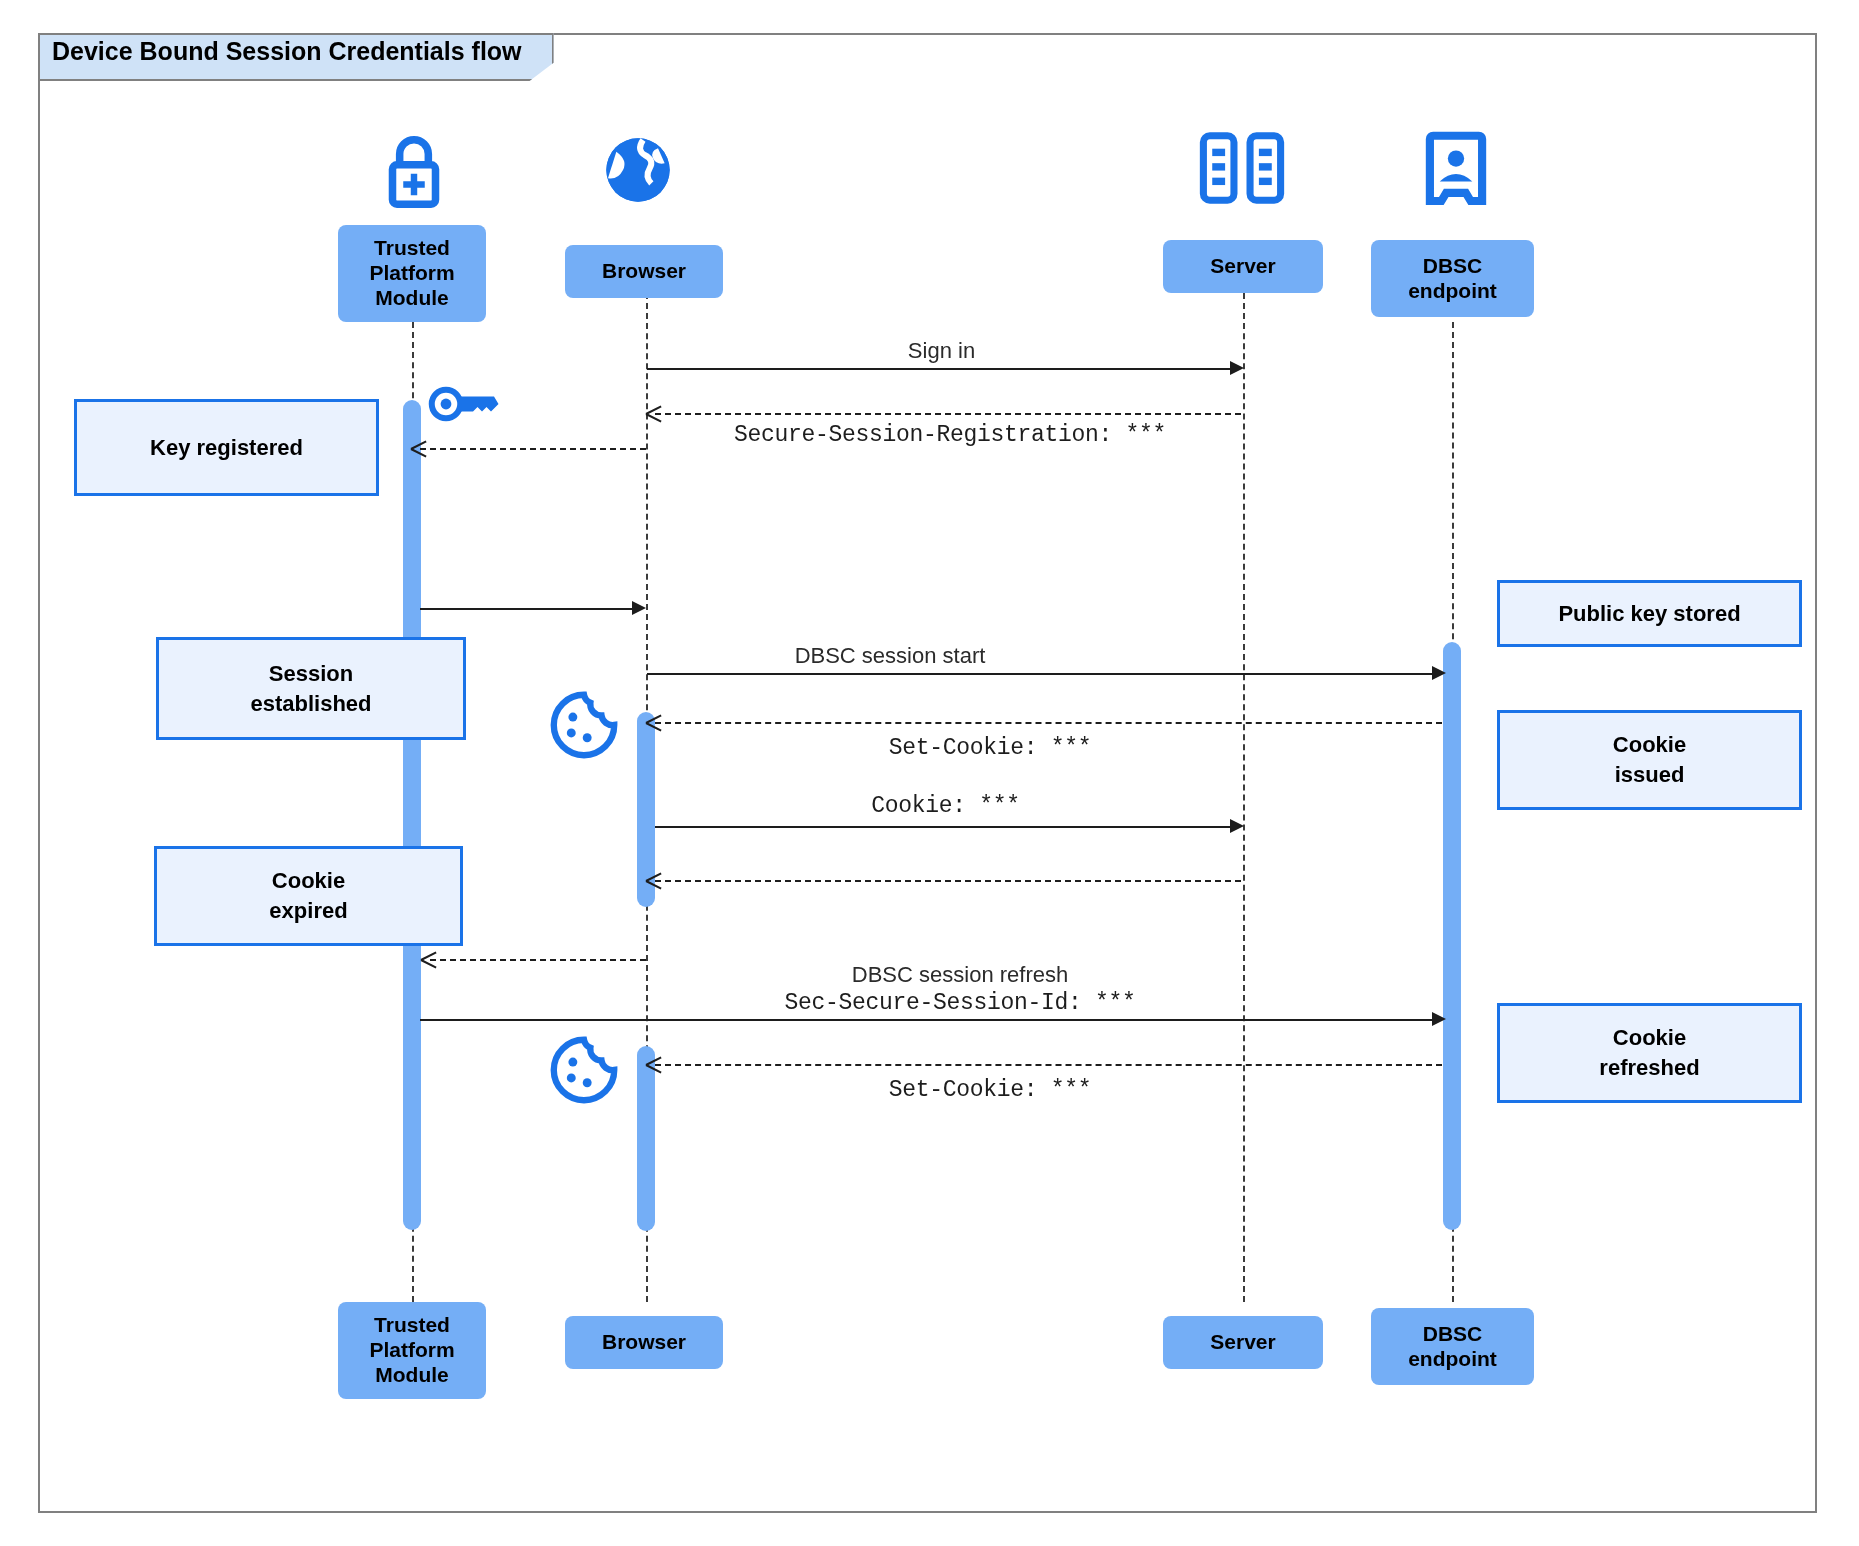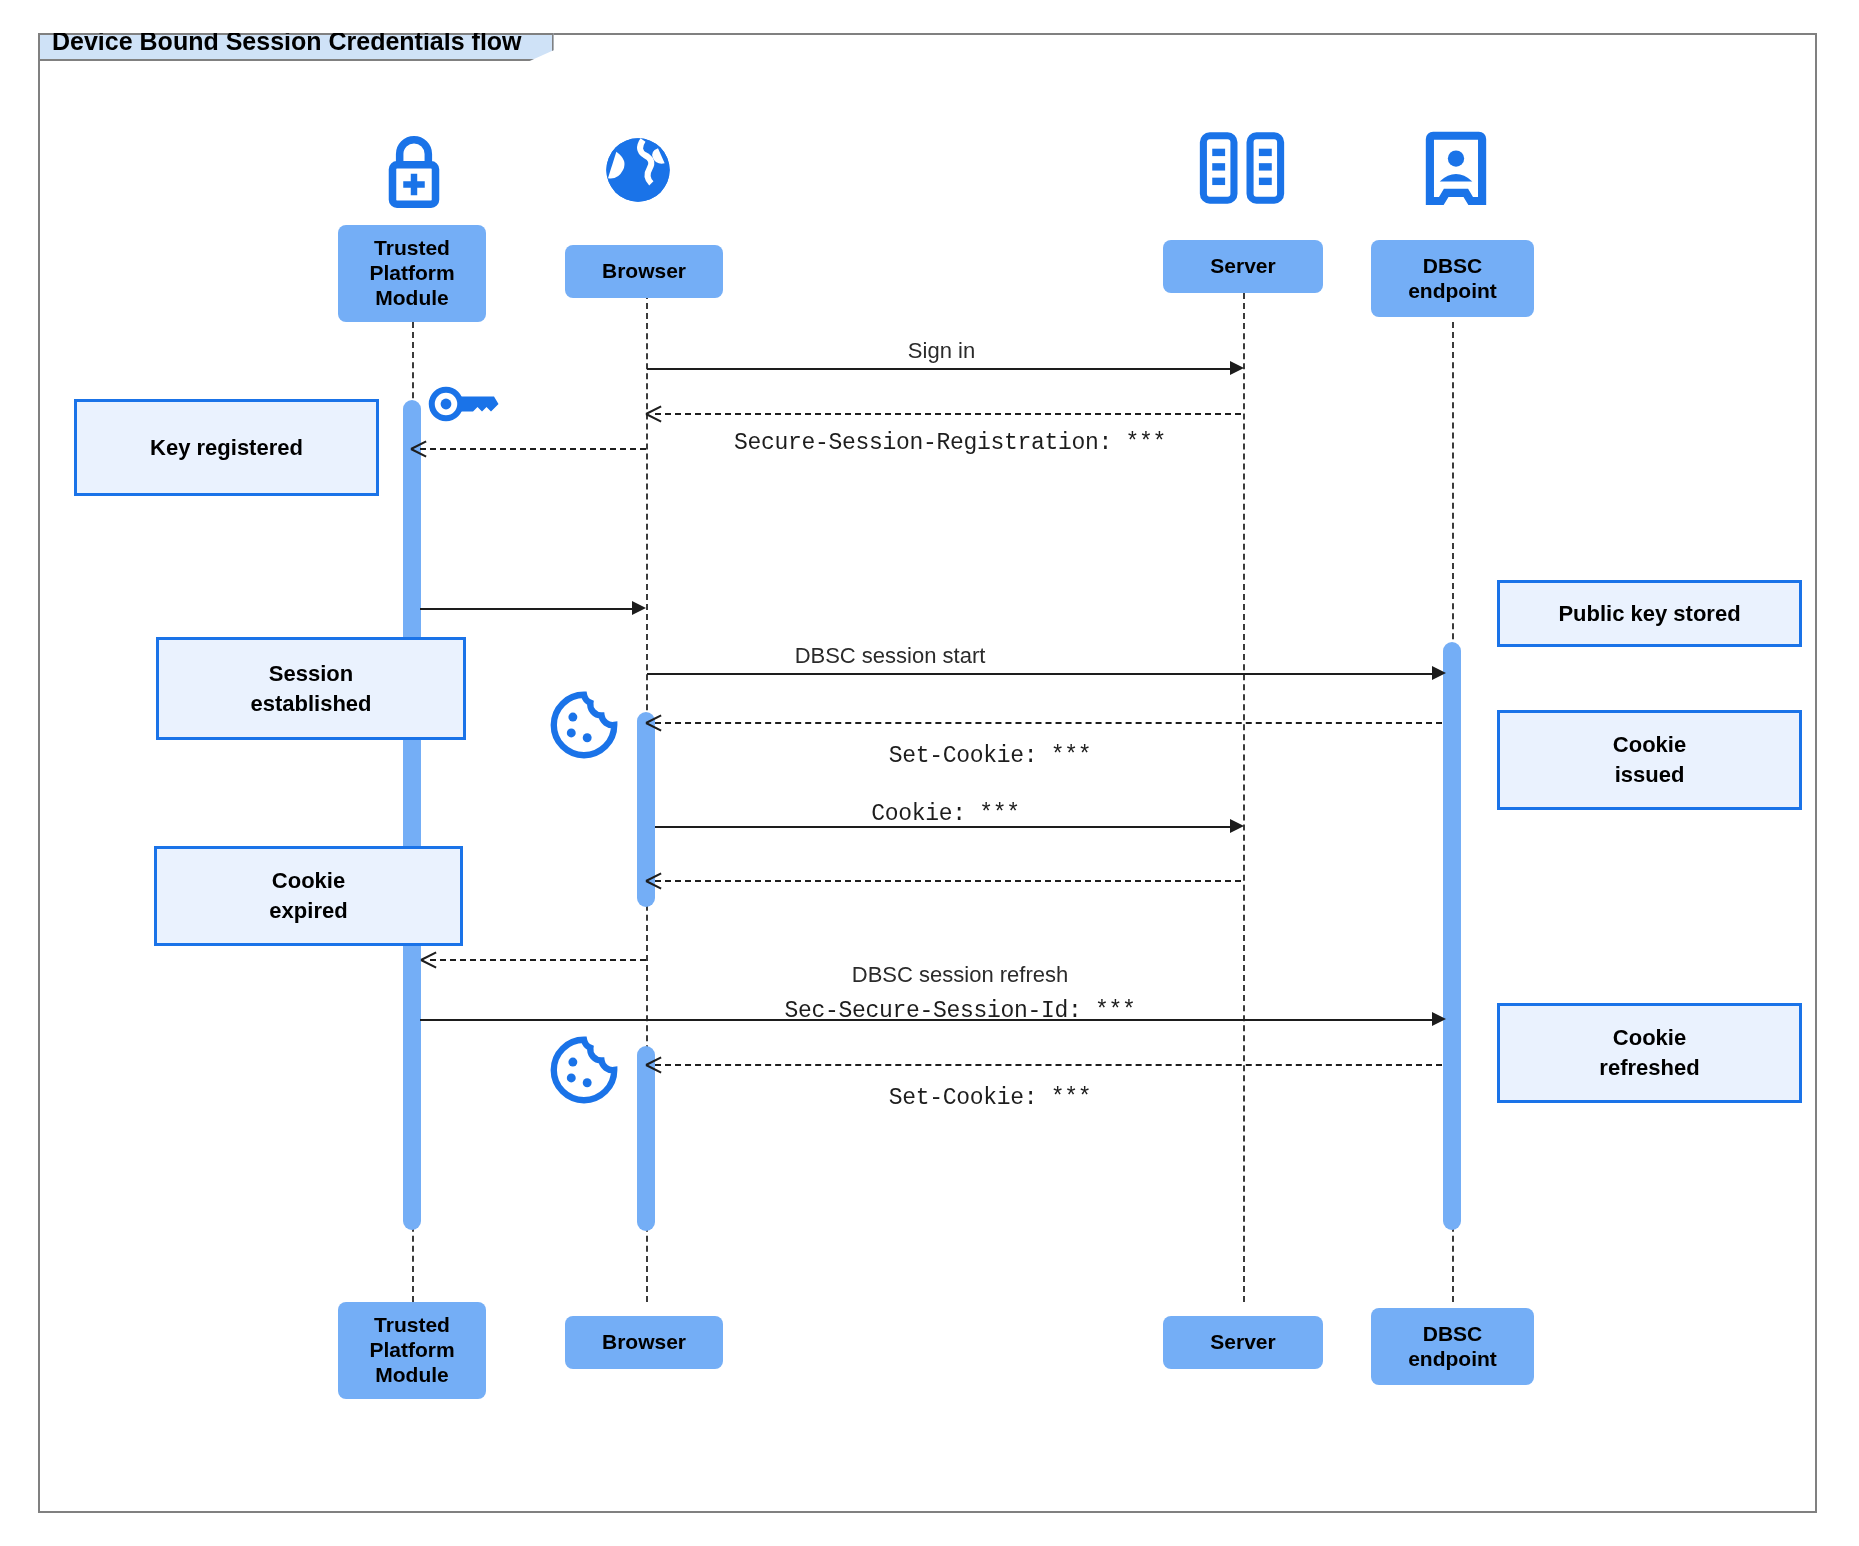--- a/index.html
+++ b/index.html
@@ -2,21 +2,21 @@
 <html><head>
 <meta charset="utf-8">
 <style>
   html,body{margin:0;padding:0;background:#ffffff;}
   body{font-family:"Liberation Sans", sans-serif;}
   #canvas{position:relative;width:1859px;height:1546px;background:#fff;overflow:hidden;}
 
   
   .frame{position:absolute;left:38px;top:33px;width:1779px;height:1480px;
          border:2px solid #808080;background:#fff;box-sizing:border-box;}
-  .frame-title{position:absolute;left:38px;top:33px;height:28px;
+  .frame-title{position:absolute;left:38px;top:33px;height:48px;
         background:#cfe2f7;border:2px solid #808080;box-sizing:border-box;
         padding:0 30px 12px 12px;display:flex;align-items:center;
         font-weight:bold;font-size:25px;color:#000;
         clip-path:polygon(0 0,100% 0,100% 62%,calc(100% - 24px) 100%,0 100%);}
 
   
   .lifeline{position:absolute;width:0;border-left:2px dashed #3b3b3b;}
   .activation{position:absolute;width:18px;background:#74aef6;border-radius:9px;}
 
   
@@ -40,21 +40,21 @@
           border-bottom:7px solid transparent;border-right:14px solid #1d1d1d;}
   .arrowL.open,.arrowR.open{border:none;width:16px;height:16px;}
   .arrowL.open::before{content:"";position:absolute;left:0;top:8px;width:17px;height:0;
        border-top:2px solid #1d1d1d;transform-origin:left center;transform:rotate(-27deg);}
   .arrowL.open::after{content:"";position:absolute;left:0;top:8px;width:17px;height:0;
        border-top:2px solid #1d1d1d;transform-origin:left center;transform:rotate(27deg);}
 
   .mlabel{position:absolute;font-size:22px;color:#2b2b2b;white-space:pre;
           text-align:center;font-family:"Liberation Sans", sans-serif;}
   .mlabel.mono{font-family:"Liberation Mono", monospace;font-size:23px;color:#1d1d1d;
-          letter-spacing:-0.3px;margin-top:8px;}
+          letter-spacing:-0.3px;}
 
   .icon{position:absolute;}
 </style>
 </head>
 <body>
 
 <div id="canvas">
 
   <div class="frame"></div>
   <div class="frame-title">Device Bound Session Credentials flow</div>

